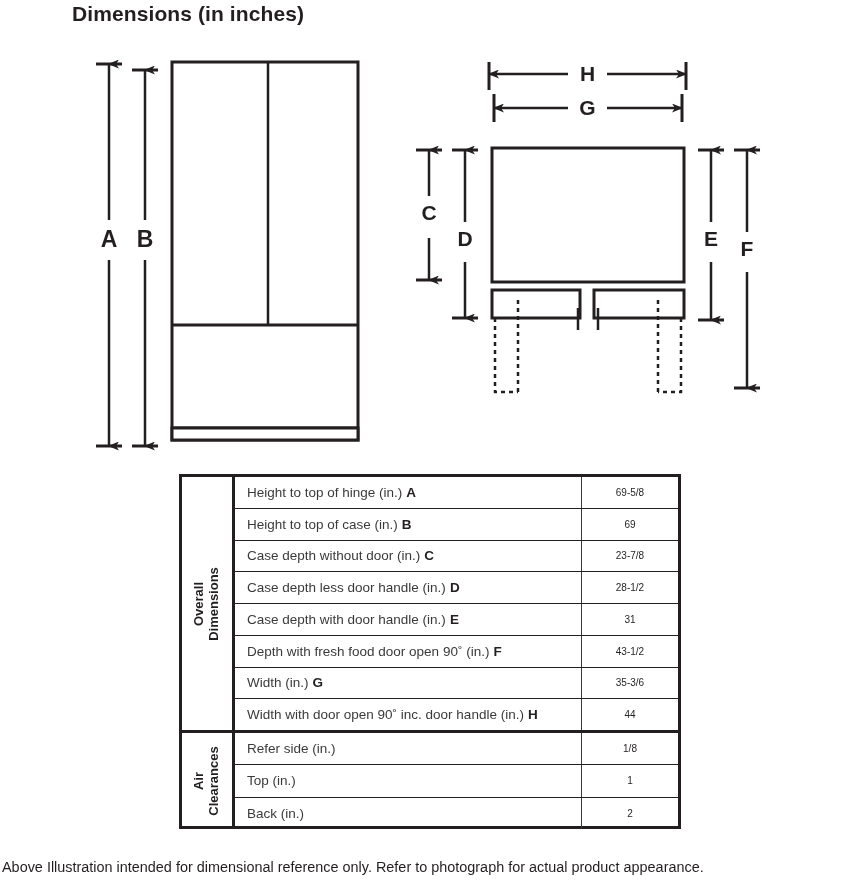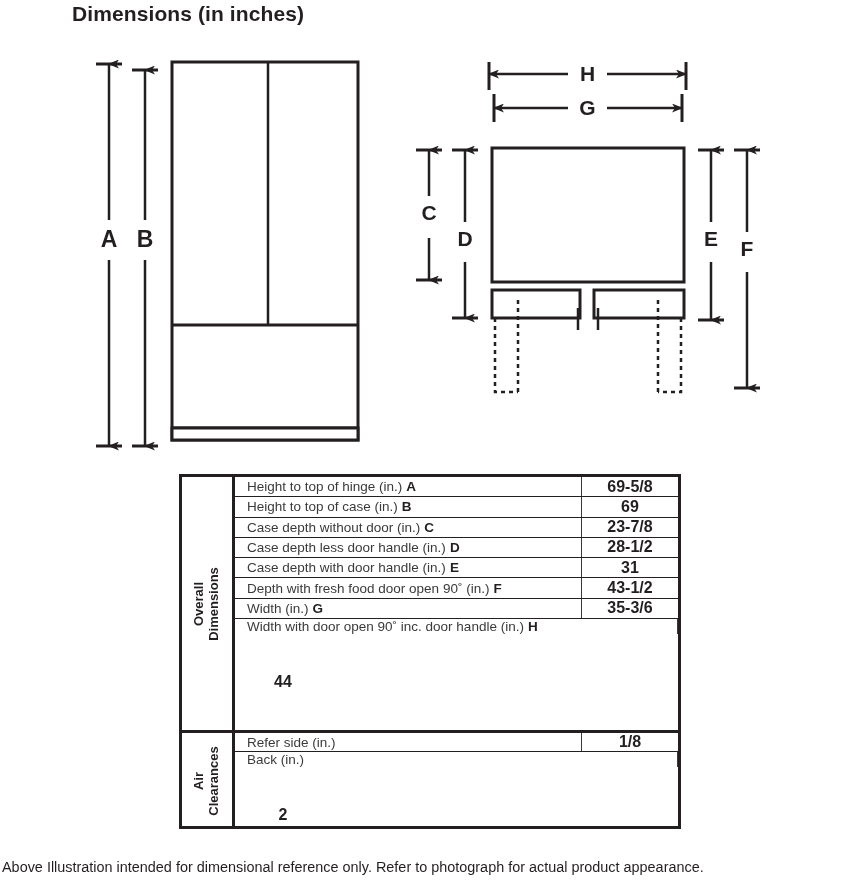--- a/index.html
+++ b/index.html
@@ -104,21 +104,20 @@
   }
   .tbl-row {
     flex: 1 1 0;
     display: flex;
     align-items: stretch;
     border-bottom: 1.5px solid #231f20;
     box-sizing: border-box;
   }
   .tbl-row:last-child {
     border-bottom: none;
-    flex-direction: column;
   }
   .cell-desc {
     flex: 1 1 auto;
     display: flex;
     align-items: center;
     padding-left: 12px;
     font-size: 13.5px;
     color: #3a3a3a;
     border-right: 1px solid #7f1d1d;
     box-sizing: border-box;
@@ -128,22 +127,22 @@
     font-weight: bold;
     color: #231f20;
     margin-left: 4px;
   }
   .cell-val {
     width: 96px;
     flex: 0 0 96px;
     display: flex;
     align-items: center;
     justify-content: center;
-    font-size: 16px;
-    font-weight: bold;
+    font-size: 10px;
+    font-weight: normal;
     color: #231f20;
   }
 
   
   #footer-note {
     position: absolute;
     left: 2px;
     top: 858px;
     font-size: 15.5px;
     color: #231f20;
@@ -360,20 +359,26 @@
     </div>
     <div class="sect-rows">
 
       <div class="tbl-row">
         <div class="cell-desc">
           <span>Refer side (in.)</span>
         </div>
         <div class="cell-val">1/8</div>
       </div>
 
+      <div class="tbl-row">
+        <div class="cell-desc">
+          <span>Top (in.)</span>
+        </div>
+        <div class="cell-val">1</div>
+      </div>
 
       <div class="tbl-row">
         <div class="cell-desc">
           <span>Back (in.)</span>
         </div>
         <div class="cell-val">2</div>
       </div>
 
     </div>
   </div>

